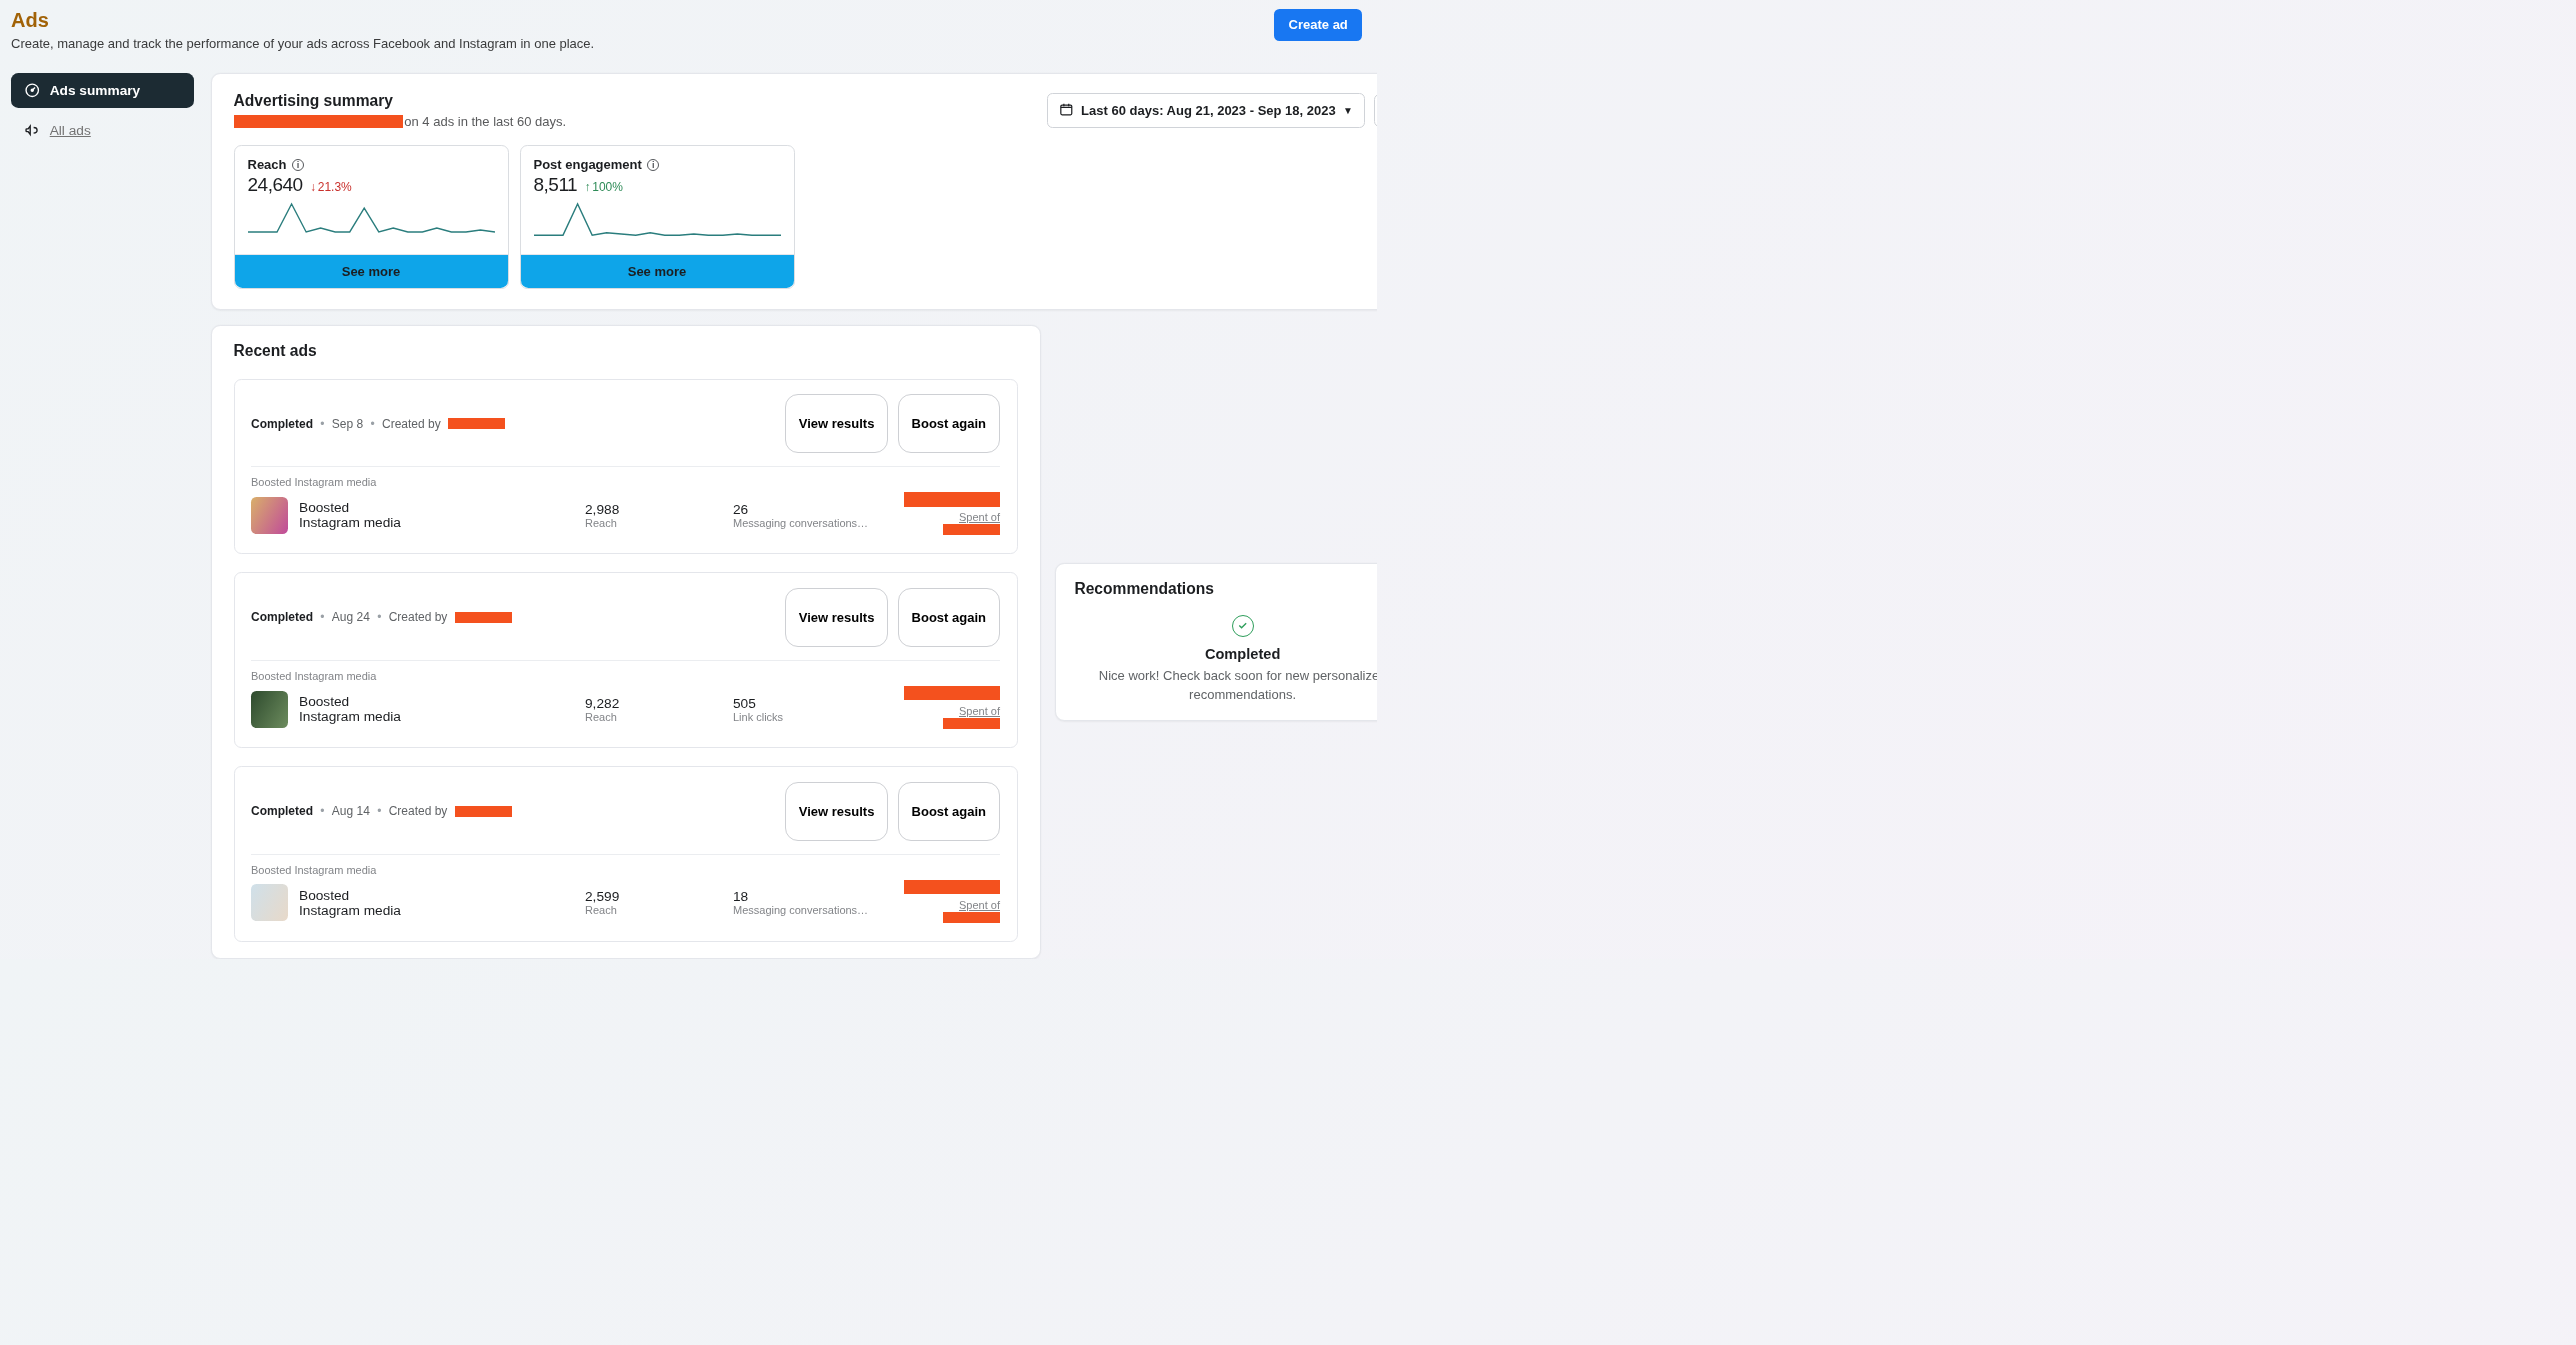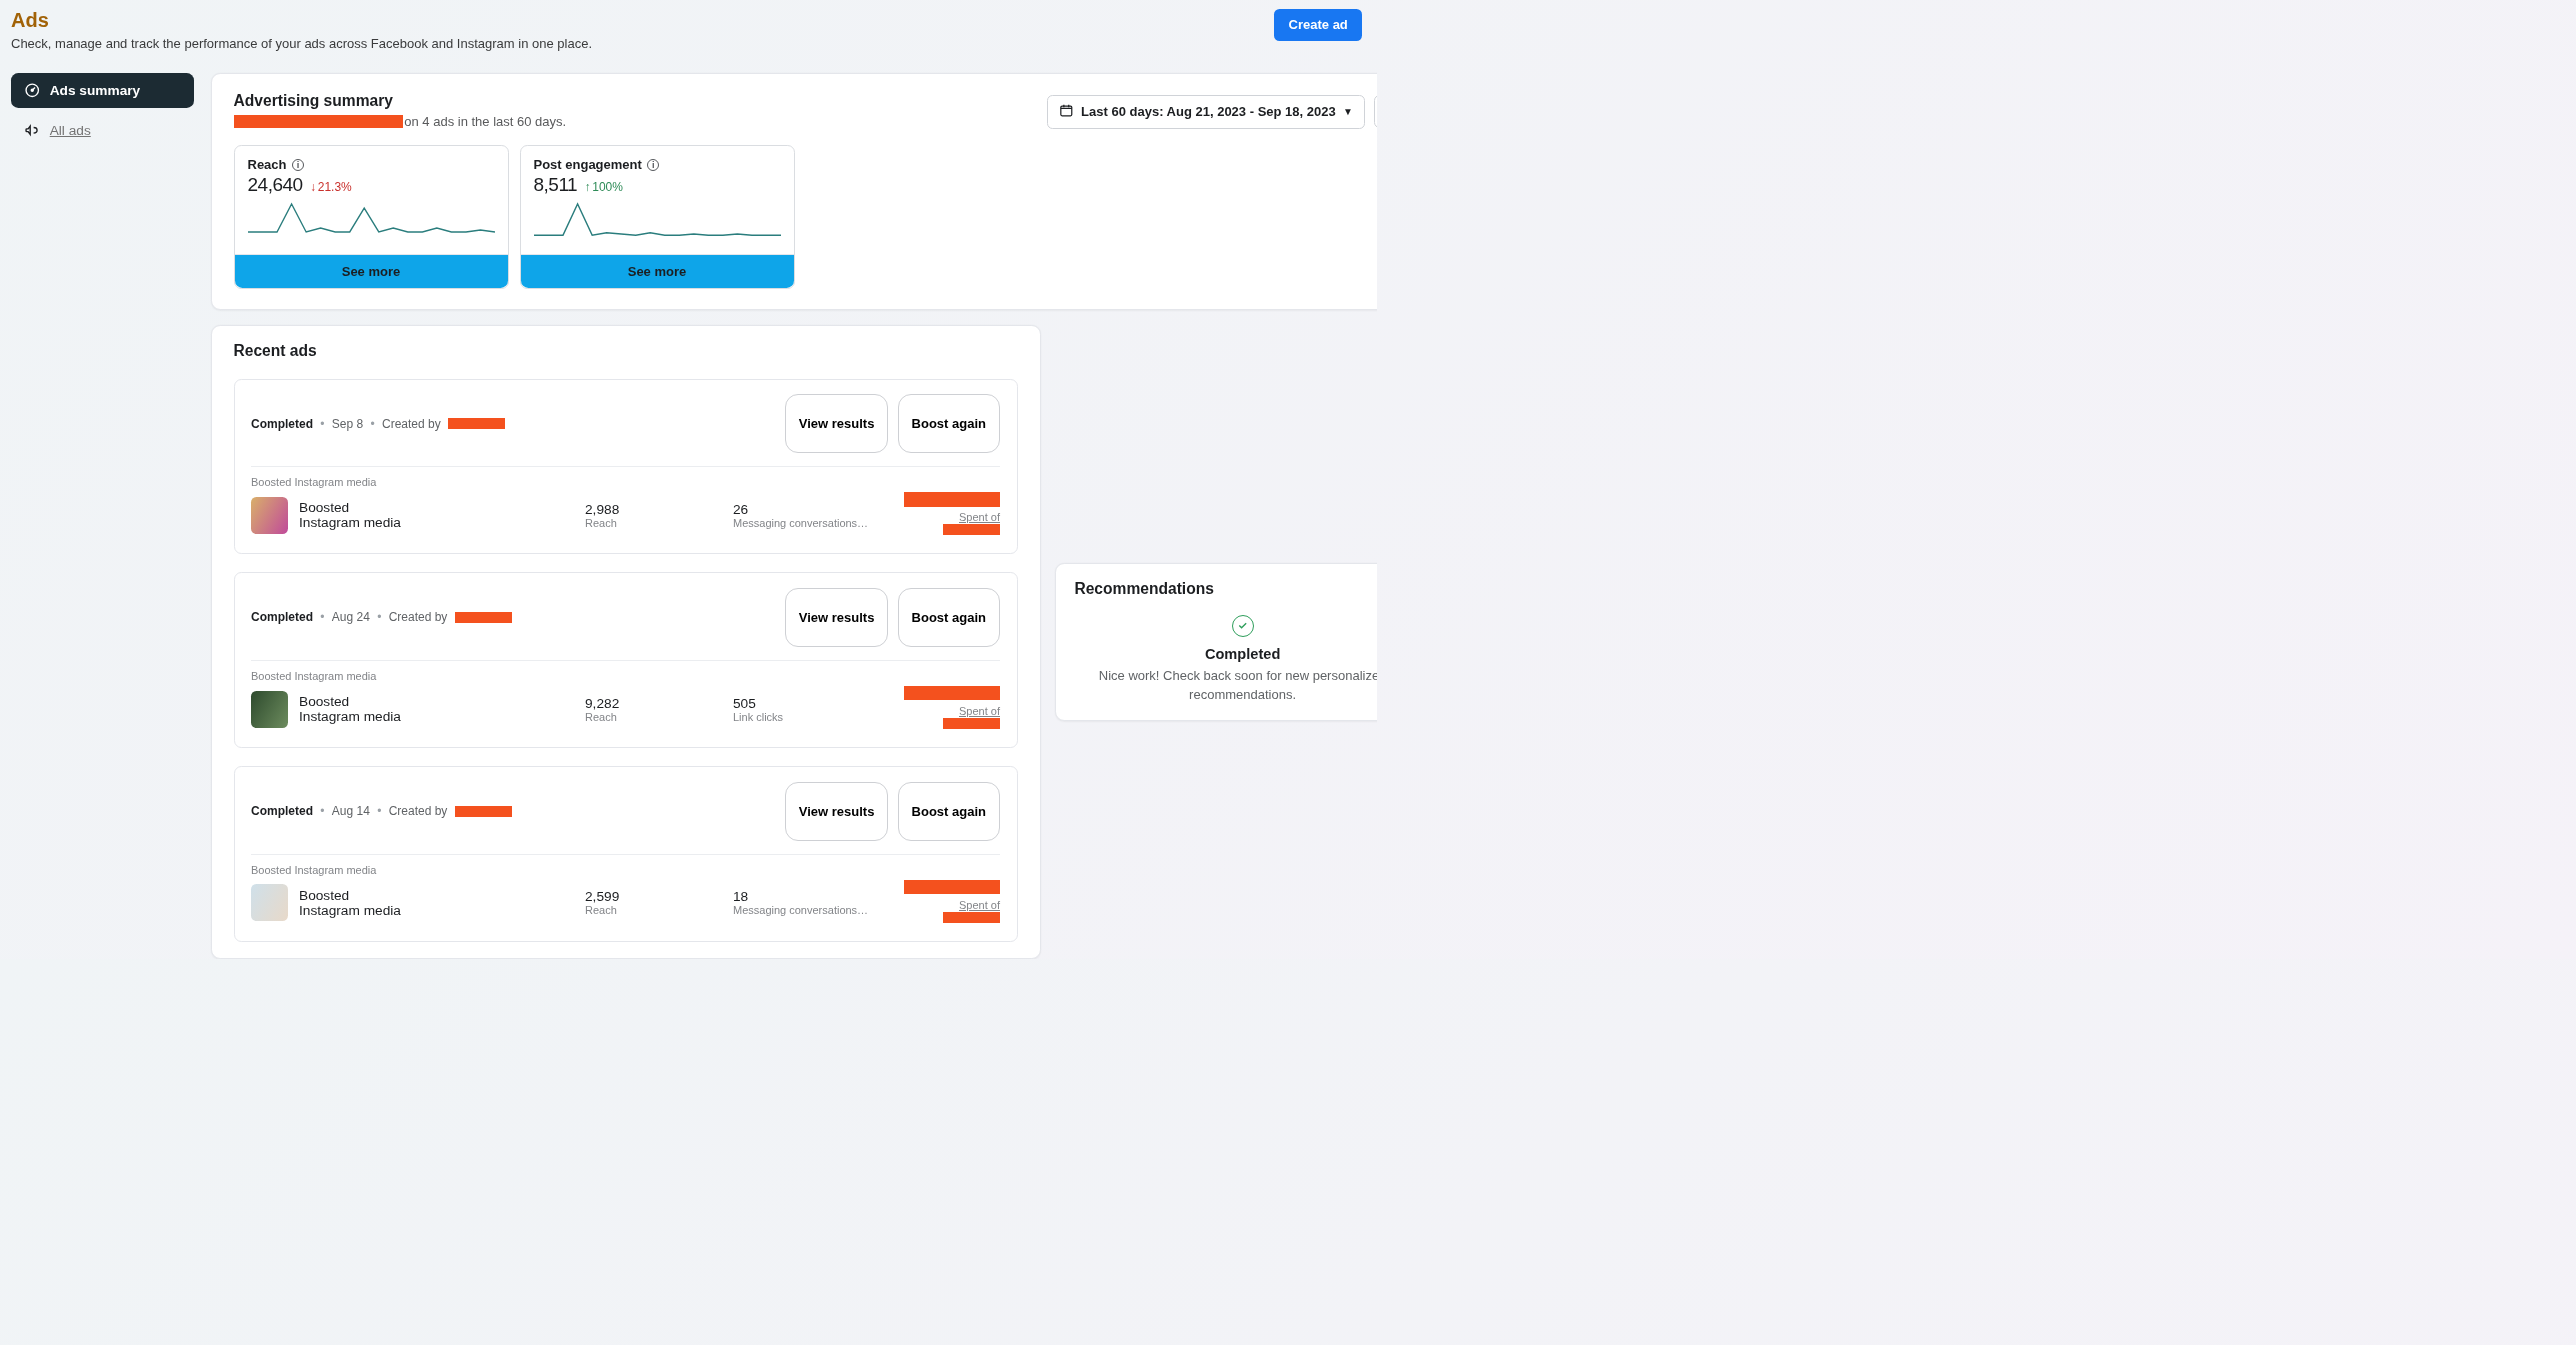--- a/index.html
+++ b/index.html
@@ -28,21 +28,21 @@
 .side-item.active { background: #1c2b33; color: #fff; }
 .side-item .icon { width: 16.5px; height: 16.5px; display: flex; align-items: center; justify-content:center; }
 .side-item:not(.active) { color: #737373; font-weight: 500; margin-top: 5.5px; text-decoration: underline; }
 .main { flex: 1; display: flex; flex-direction: column; gap: 14.6px; }
 
 .card {
   background: #fff; border-radius: 9.2px; border: 0.9px solid #e4e6eb;
   box-shadow: 0 0.9px 1.8px rgba(0,0,0,0.05);
 }
 .summary-card { padding: 18.3px 22px 20px 22px; }
-.summary-head { display: flex; justify-content: space-between; align-items: flex-end; }
+.summary-head { display: flex; justify-content: space-between; align-items: center; }
 .summary-title { font-size: 15.6px; font-weight: 700; }
 .summary-sub { display:flex; align-items:center; margin-top: 3.7px; gap:0; }
 .redact { background: #f4511e; display:inline-block; }
 .redact.long { width: 169px; height: 13px; }
 .summary-sub-text { color: #595a5c; font-size: 13px; margin-left: 1.8px; }
 .date-controls { display: flex; align-items: center; gap: 9.2px; }
 .date-picker {
   border: 0.9px solid #d0d3d8; background: #fff; border-radius: 5.5px;
   padding: 7.3px 11px; display: flex; align-items: center; gap: 7.3px; cursor: pointer;
   font-size: 13px; font-weight: 600;
@@ -123,21 +123,21 @@
 
 svg.icon { width:14.6px; height:14.6px; }
 </style>
 </head>
 <body>
 
 <div class="page">
   <div class="header-row">
     <div class="header-titles">
       <div class="page-title">Ads</div>
-      <div class="page-subtitle">Check, manage and track the performance of your ads across Facebook and Instagram in one place.</div>
+      <div class="page-subtitle">Create, manage and track the performance of your ads across Facebook and Instagram in one place.</div>
     </div>
     <button class="create-ad-btn">Create ad</button>
   </div>
 
   <div class="layout">
     <div class="sidebar">
       <div class="side-item active">
         <span class="icon">
           <svg class="icon" viewBox="0 0 24 24" fill="none" stroke="#fff" stroke-width="2">
               <circle cx="12" cy="12" r="9"></circle>

